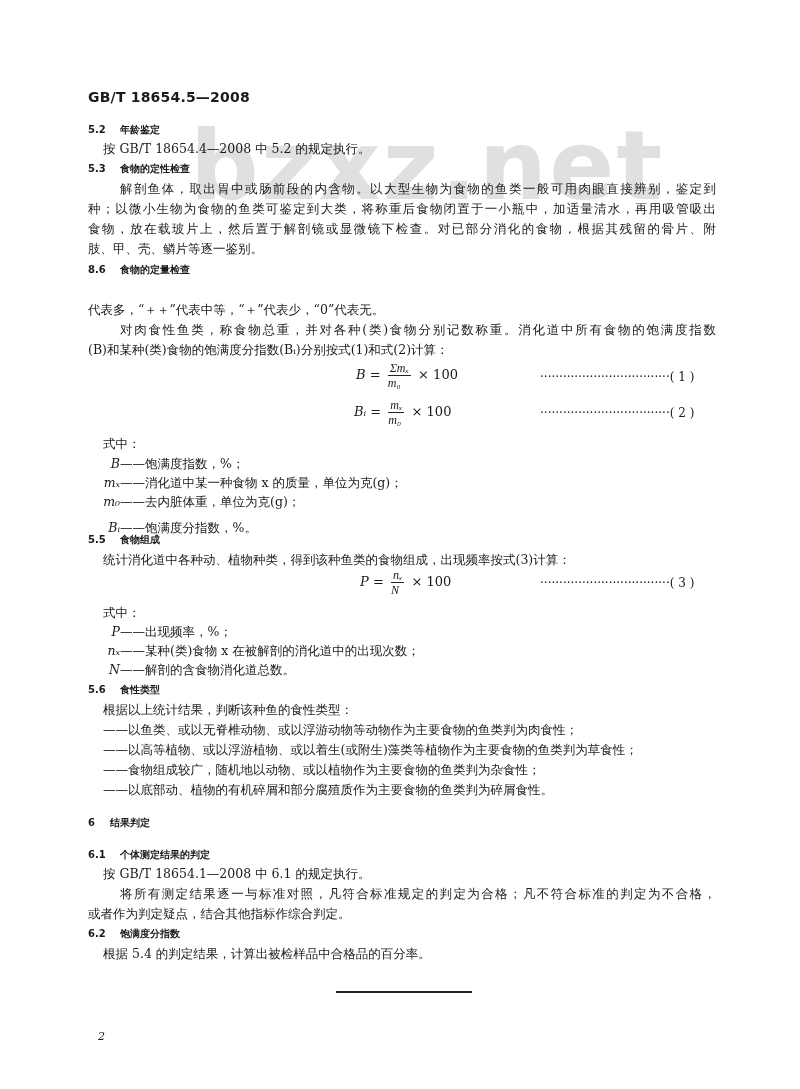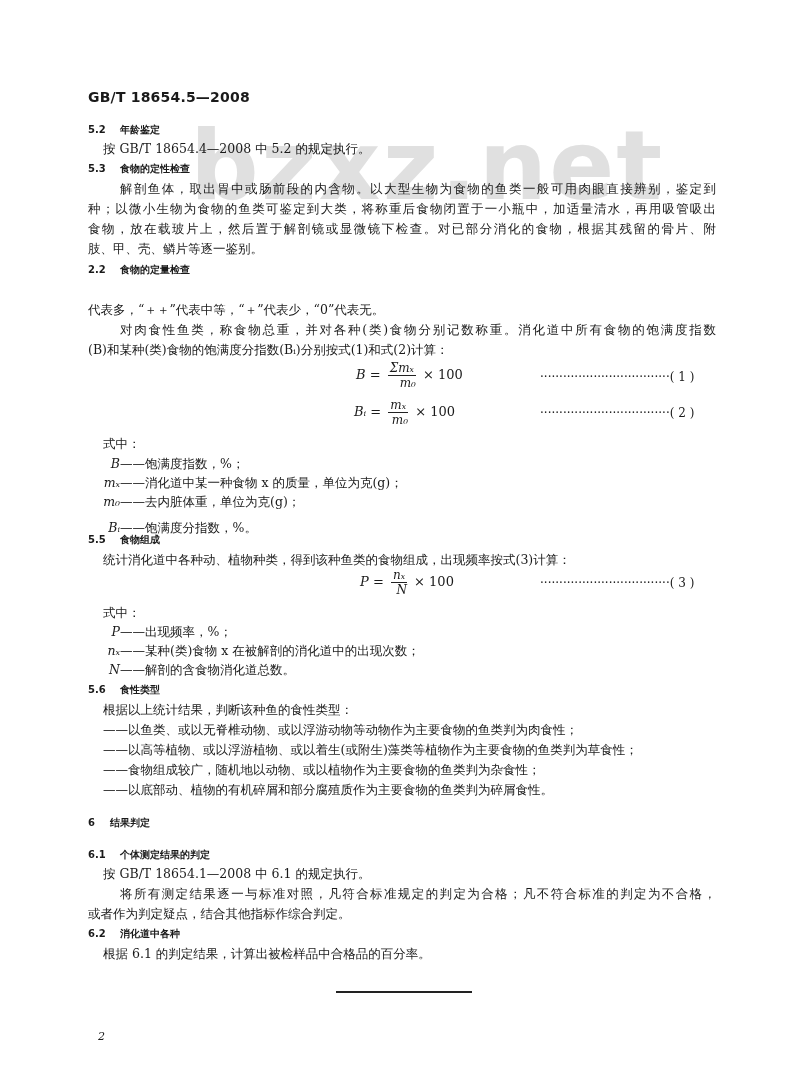--- a/index.html
+++ b/index.html
@@ -17,21 +17,21 @@
     position: absolute; left: 88px; top: 89px; font-family: "DejaVu Sans", sans-serif;
     font-weight: bold; font-size: 14px; letter-spacing: 0.2px;
   }
   .ln { position: absolute; font-size: 12.5px; line-height: 16px; white-space: nowrap; }
   .h { font-family: "DejaVu Sans", sans-serif; font-weight: bold; font-size: 10px; }
   .h .num { display: inline-block; width: 32px; }
   .p { left: 103px; text-align: center; }
   .p0 { left: 88px; }
   .justify { width: 628px; text-align: justify; text-align-last: justify; white-space: normal; }
   .formula { position: absolute; font-size: 13px; font-style: normal; }
-  .frac { display: inline-block; vertical-align: middle; text-align: right; margin: 0 3px; }
+  .frac { display: inline-block; vertical-align: middle; text-align: left; margin: 0 3px; font-family: Liberation Serif, serif; }
   .frac .n { display: block; border-bottom: 1px solid #222; padding: 0 2px; font-size: 12px; line-height: 14px; }
   .frac .d { display: block; font-size: 12px; line-height: 14px; }
   .i { font-style: italic; }
   .leader { position: absolute; font-size: 12px; letter-spacing: 0; white-space: nowrap; }
   .defs .term { display: inline-block; width: 32px; text-align: right; font-style: italic; }
   .rule { position: absolute; left: 336px; top: 991px; width: 136px; height: 2px; background: #222; }
   .pagenum { position: absolute; left: 98px; top: 1030px; font-size: 11px; font-style: italic; }
 </style>
 </head>
 <body>
@@ -48,21 +48,21 @@
 
   <div class="ln h p0" style="top:161px">
     <span class="num">5.3</span><span>食物的定性检查</span>
   </div>
   <div class="ln p0 justify" style="top:181px;left:88px;text-indent:32px">解剖鱼体，取出胃中或肠前段的内含物。以大型生物为食物的鱼类一般可用肉眼直接辨别，鉴定到</div>
   <div class="ln p0 justify" style="top:201px">种；以微小生物为食物的鱼类可鉴定到大类，将称重后食物闭置于一小瓶中，加适量清水，再用吸管吸出</div>
   <div class="ln p0 justify" style="top:221px">食物，放在载玻片上，然后置于解剖镜或显微镜下检查。对已部分消化的食物，根据其残留的骨片、附</div>
   <div class="ln p0" style="top:241px">肢、甲、壳、鳞片等逐一鉴别。</div>
 
   <div class="ln h p0" style="top:262px">
-    <span class="num">2.2</span><span>食物的定量检查</span>
+    <span class="num">8.6</span><span>食物的定量检查</span>
   </div>
   <div class="ln p0" style="top:302px">代表多，“＋＋”代表中等，“＋”代表少，“0”代表无。</div>
   <div class="ln p0 justify" style="top:322px;text-indent:32px">对肉食性鱼类，称食物总重，并对各种(类)食物分别记数称重。消化道中所有食物的饱满度指数</div>
   <div class="ln p0" style="top:342px">(B)和某种(类)食物的饱满度分指数(Bᵢ)分别按式(1)和式(2)计算：</div>
 
   <div class="formula" style="left:356px;top:361px">
     <span class="i">B</span> =
     <span class="frac">
       <span class="n i">Σmₓ</span>
       <span class="d i">m₀</span>
@@ -145,19 +145,19 @@
   </div>
 
   <div class="ln h p0" style="top:847px">
     <span class="num">6.1</span><span>个体测定结果的判定</span>
   </div>
   <div class="ln p" style="top:866px">按 GB/T 18654.1—2008 中 6.1 的规定执行。</div>
   <div class="ln p0" style="top:906px">或者作为判定疑点，结合其他指标作综合判定。</div>
   <div class="ln p0 justify" style="top:886px;text-indent:32px">将所有测定结果逐一与标准对照，凡符合标准规定的判定为合格；凡不符合标准的判定为不合格，</div>
 
   <div class="ln h p0" style="top:926px">
-    <span class="num">6.2</span><span>消化道中各种</span>
+    <span class="num">6.2</span><span>饱满度分指数</span>
   </div>
-  <div class="ln p" style="top:946px">根据 6.1 的判定结果，计算出被检样品中合格品的百分率。</div>
+  <div class="ln p" style="top:946px">根据 5.4 的判定结果，计算出被检样品中合格品的百分率。</div>
 
   <div class="rule"></div>
   <div class="pagenum">2</div>
 </div>
 
 </body></html>

